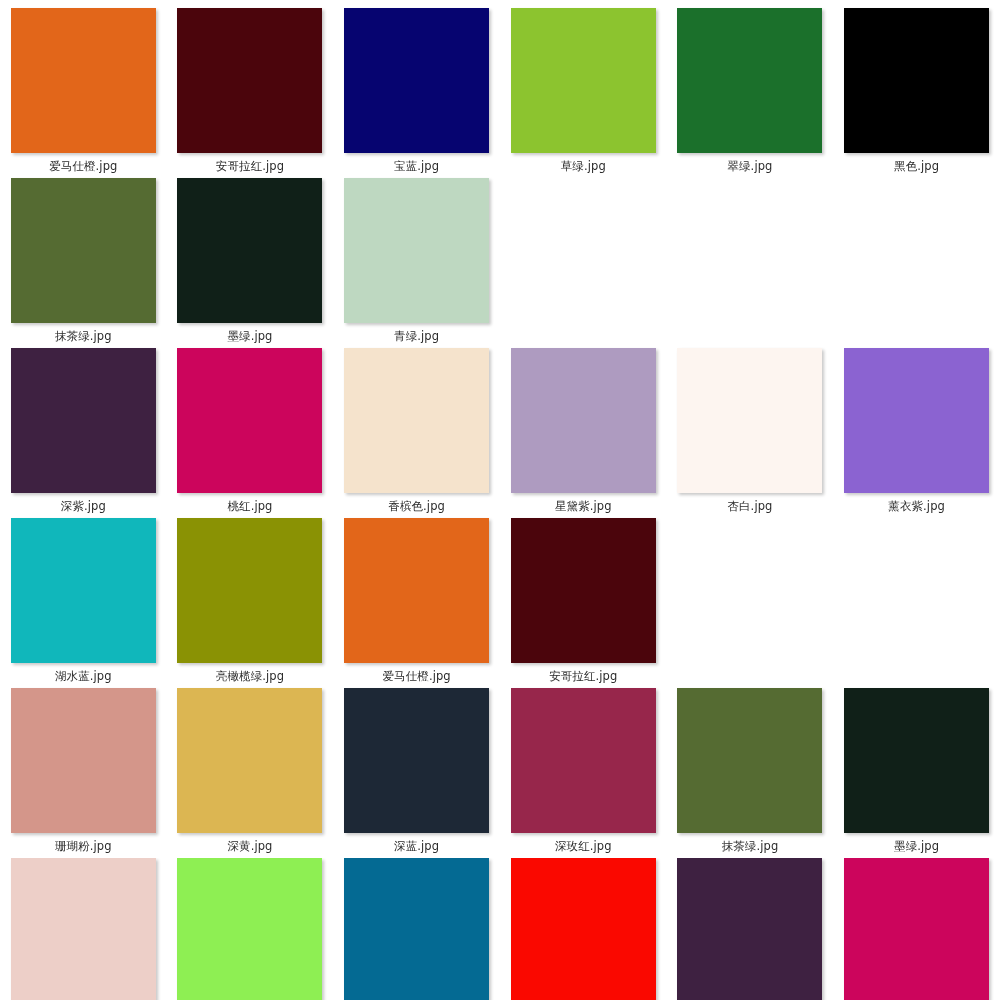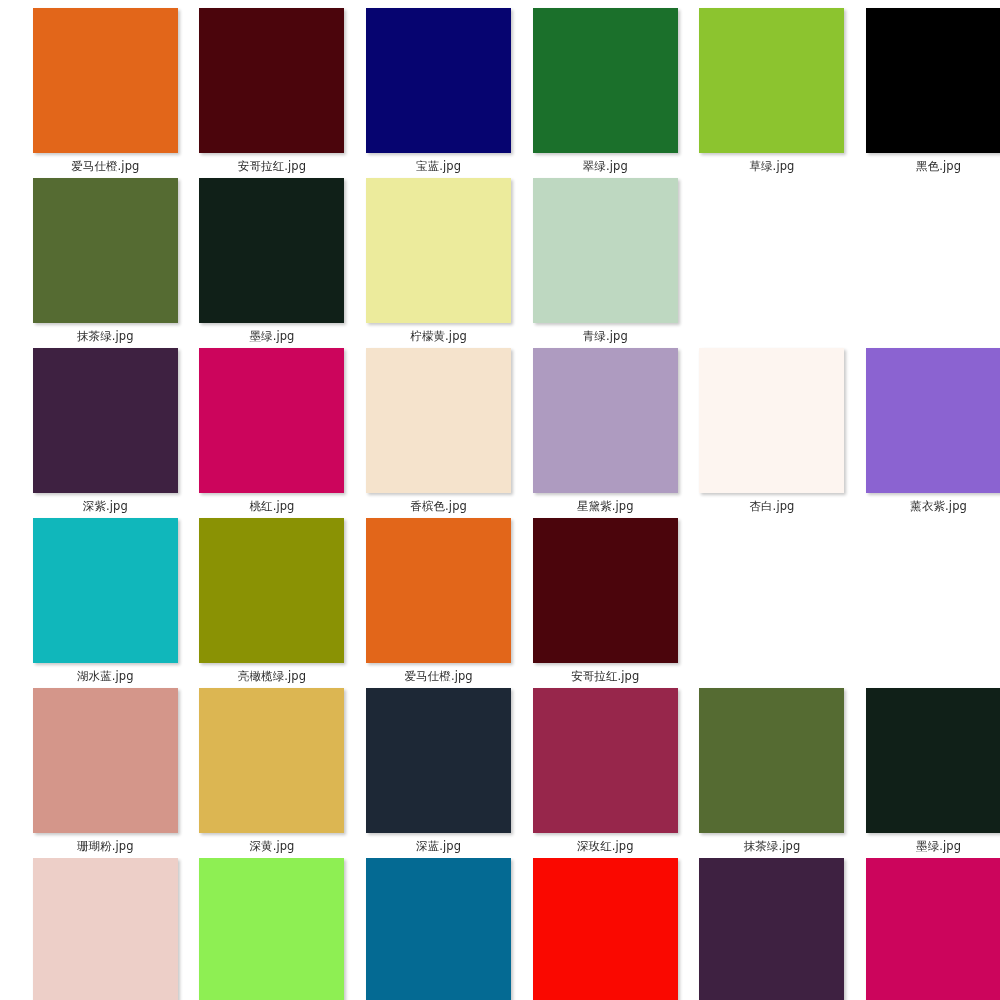--- a/index.html
+++ b/index.html
@@ -14,21 +14,20 @@
     font-family: "DejaVu Sans", "Liberation Sans", sans-serif;
     -webkit-font-smoothing: antialiased;
   }
 
   #grid {
     position: relative;
     width: 804px;
     height: 1000px;
     box-sizing: border-box;
     padding: 8px 0 0 0;
-    margin-left: 22px;
   }
 
   .row {
     display: flex;
     width: 1000px;
     height: 170px;
     box-sizing: border-box;
   }
 
   .cell {
@@ -94,58 +93,52 @@
         <div class="caption">安哥拉红.jpg</div>
       </div>
       <div class="cell">
         <div class="thumb-wrap">
           <div class="thumb" title="宝蓝.jpg" style="background: rgb(6, 4, 112);"></div>
         </div>
         <div class="caption">宝蓝.jpg</div>
       </div>
       <div class="cell">
         <div class="thumb-wrap">
+          <div class="thumb" title="草绿.jpg" style="background: rgb(140, 196, 47);"></div>
+        </div>
+        <div class="caption">草绿.jpg</div>
+      </div>
+      <div class="cell">
+        <div class="thumb-wrap">
           <div class="thumb" title="翠绿.jpg" style="background: rgb(27, 112, 43);"></div>
         </div>
         <div class="caption">翠绿.jpg</div>
       </div>
       <div class="cell">
         <div class="thumb-wrap">
-          <div class="thumb" title="草绿.jpg" style="background: rgb(140, 196, 47);"></div>
-        </div>
-        <div class="caption">草绿.jpg</div>
-      </div>
-      <div class="cell">
-        <div class="thumb-wrap">
           <div class="thumb" title="黑色.jpg" style="background: rgb(0, 0, 0);"></div>
         </div>
         <div class="caption">黑色.jpg</div>
       </div>
     </div>
     <div class="row">
       <div class="cell">
         <div class="thumb-wrap">
           <div class="thumb" title="抹茶绿.jpg" style="background: rgb(85, 107, 50);"></div>
         </div>
         <div class="caption">抹茶绿.jpg</div>
       </div>
       <div class="cell">
         <div class="thumb-wrap">
           <div class="thumb" title="墨绿.jpg" style="background: rgb(16, 32, 24);"></div>
         </div>
         <div class="caption">墨绿.jpg</div>
       </div>
       <div class="cell">
         <div class="thumb-wrap">
-          <div class="thumb" title="柠檬黄.jpg" style="background: rgb(236, 235, 156);"></div>
-        </div>
-        <div class="caption">柠檬黄.jpg</div>
-      </div>
-      <div class="cell">
-        <div class="thumb-wrap">
           <div class="thumb" title="青绿.jpg" style="background: rgb(190, 216, 193);"></div>
         </div>
         <div class="caption">青绿.jpg</div>
       </div>
     </div>
     <div class="row">
       <div class="cell">
         <div class="thumb-wrap">
           <div class="thumb" title="深紫.jpg" style="background: rgb(62, 33, 65);"></div>
         </div>

